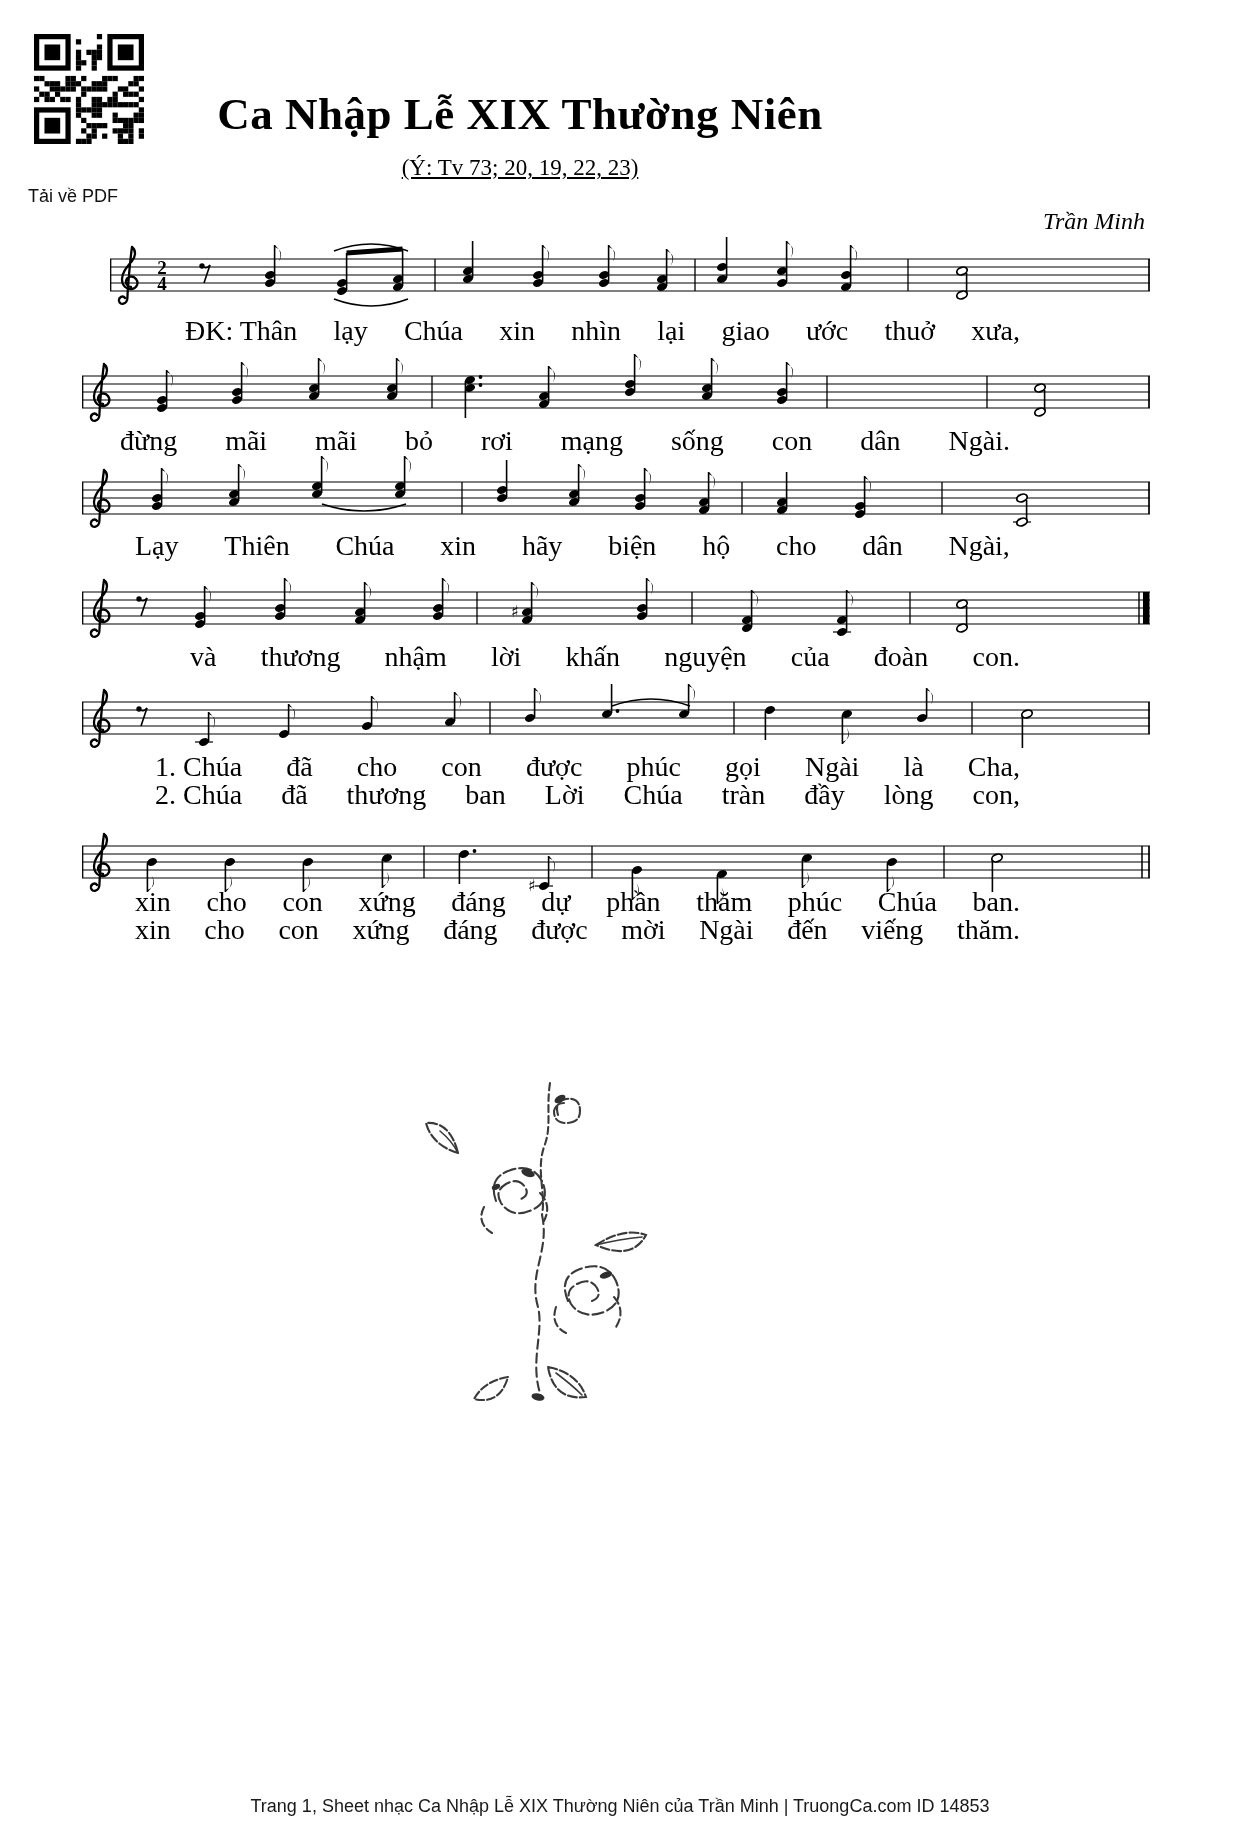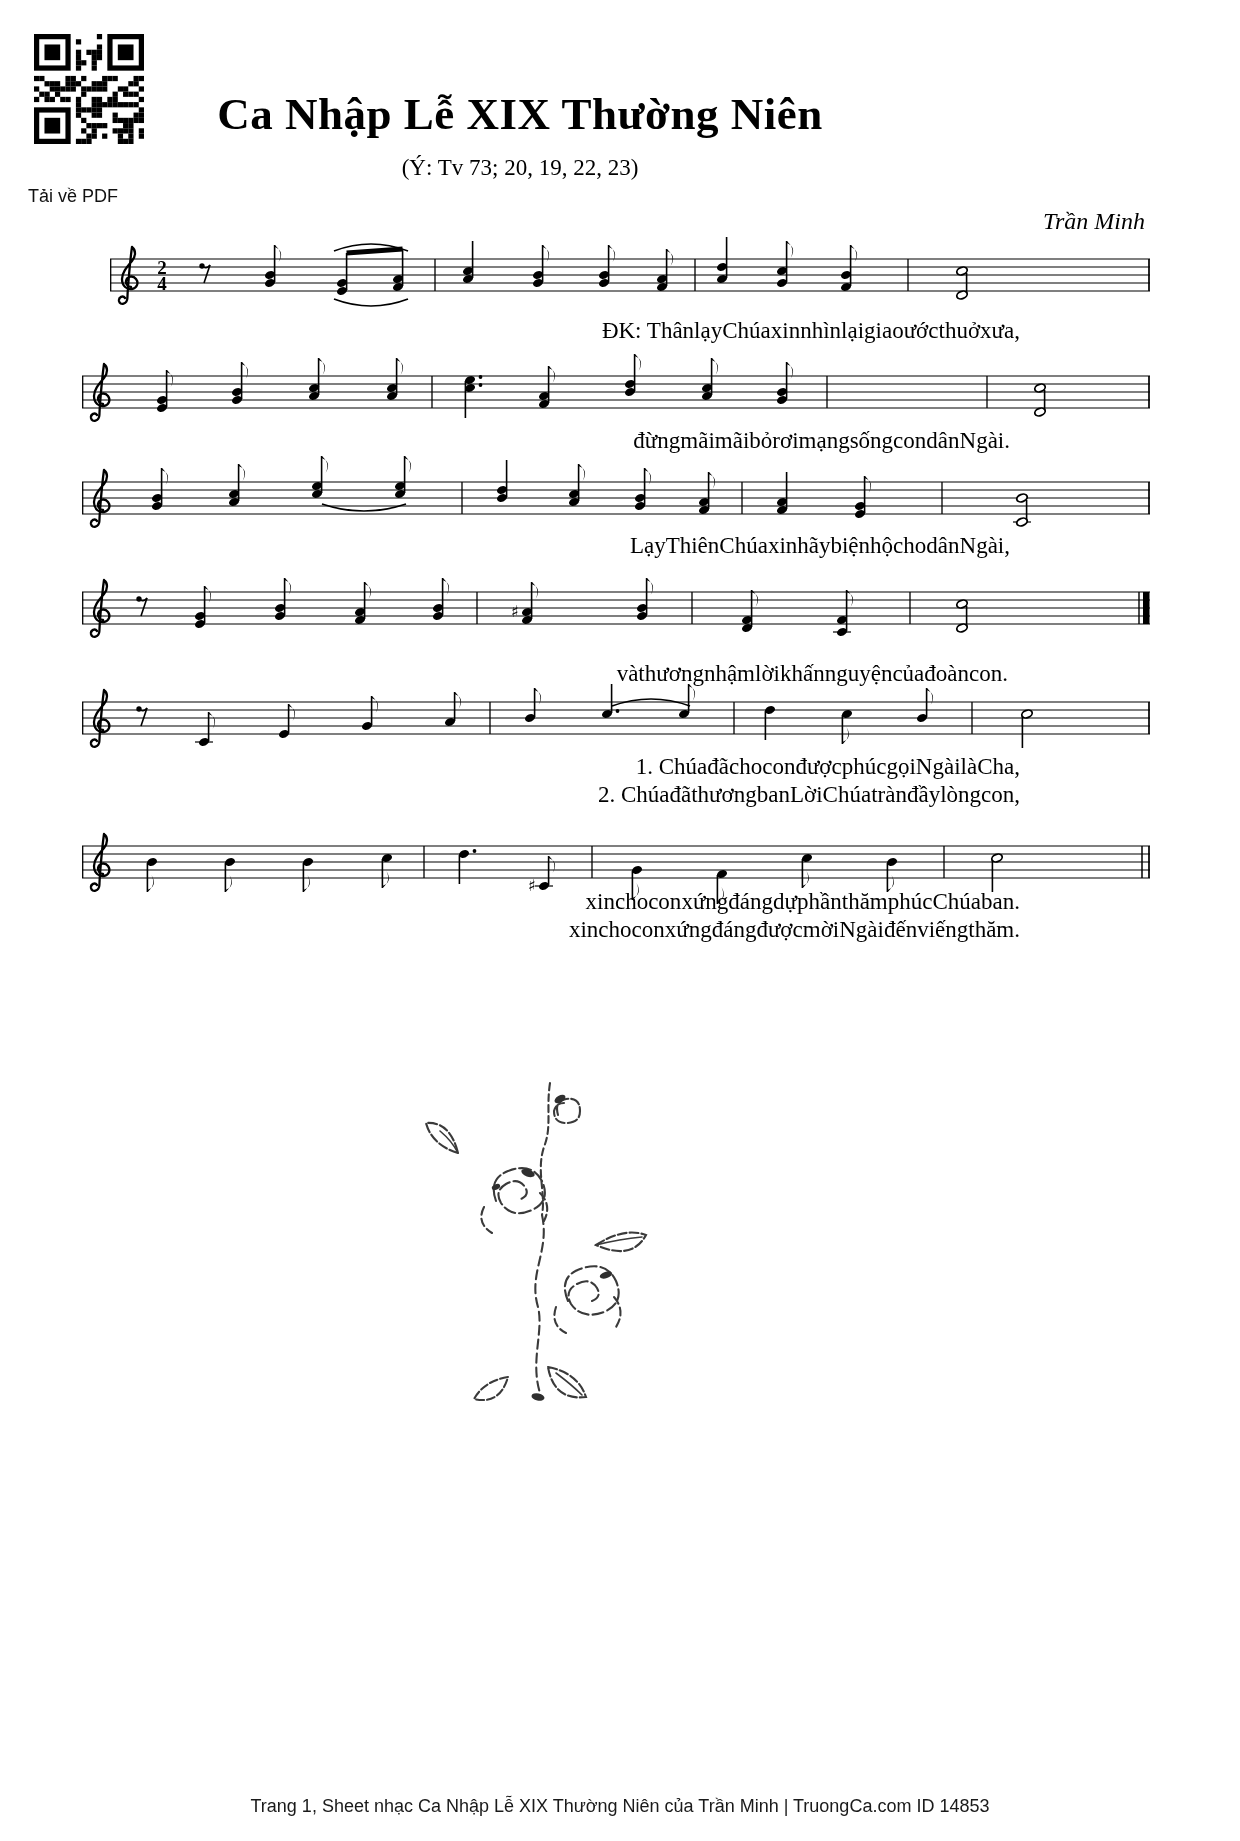--- a/index.html
+++ b/index.html
@@ -5,25 +5,25 @@
   html,body{margin:0;padding:0;}
   body{
     width:1240px;height:1841px;background:#ffffff;position:relative;
     font-family:"Liberation Serif", serif;color:#000;overflow:hidden;
   }
   svg{overflow:visible;display:block;}
   .abs{position:absolute;}
   #qr-code{left:34px;top:34px;width:110px;height:110px;}
   #qr-label{left:28px;top:142px;font-family:"Liberation Sans",sans-serif;font-size:18px;color:#111;margin-top:44px;}
   #title{left:120px;top:88px;width:800px;text-align:center;font-size:45px;font-weight:bold;letter-spacing:0.5px;white-space:nowrap;}
-  #subtitle{left:120px;top:155px;width:800px;text-align:center;font-size:23px;}
+  #subtitle{left:120px;top:155px;width:800px;text-align:center;font-size:23px;text-decoration:underline;}
   #composer{left:900px;top:208px;width:245px;text-align:right;font-style:italic;font-size:24px;}
   .staff-svg{position:absolute;height:84px;}
   #lyrics-layer{position:absolute;left:0;top:0;width:1240px;height:1841px;pointer-events:none;}
-  .lyric-row{position:absolute;display:flex;justify-content:flex-end;font-size:23px;line-height:30px;white-space:nowrap;}
+  .lyric-row{position:absolute;display:flex;justify-content:space-between;font-size:28px;line-height:30px;white-space:nowrap;}
   .lyric-row span{white-space:pre;}
   #flower{left:400px;top:1075px;width:270px;height:340px;}
   #footer{left:0;top:1796px;width:1240px;text-align:center;font-family:"Liberation Sans",sans-serif;font-size:18px;color:#1a1a1a;}
 </style>
 </head>
 <body>
 
 <svg id="qr-code" class="abs" viewBox="0 0 105 105" xmlns="http://www.w3.org/2000/svg">
     <rect x="0" y="0" width="105" height="105" fill="#fff"></rect>
     <rect x="60" y="0" width="5" height="5" fill="#000"></rect>
@@ -516,21 +516,21 @@
       <span>Thiên</span>
       <span>Chúa</span>
       <span>xin</span>
       <span>hãy</span>
       <span>biện</span>
       <span>hộ</span>
       <span>cho</span>
       <span>dân</span>
       <span>Ngài,</span>
     </div>
-    <div class="lyric-row" style="top: 642px; left: 178px; width: 830px; margin-top: 17px;">
+    <div class="lyric-row" style="top: 642px; left: 190px; width: 830px;">
       <span>và</span>
       <span>thương</span>
       <span>nhậm</span>
       <span>lời</span>
       <span>khấn</span>
       <span>nguyện</span>
       <span>của</span>
       <span>đoàn</span>
       <span>con.</span>
     </div>

